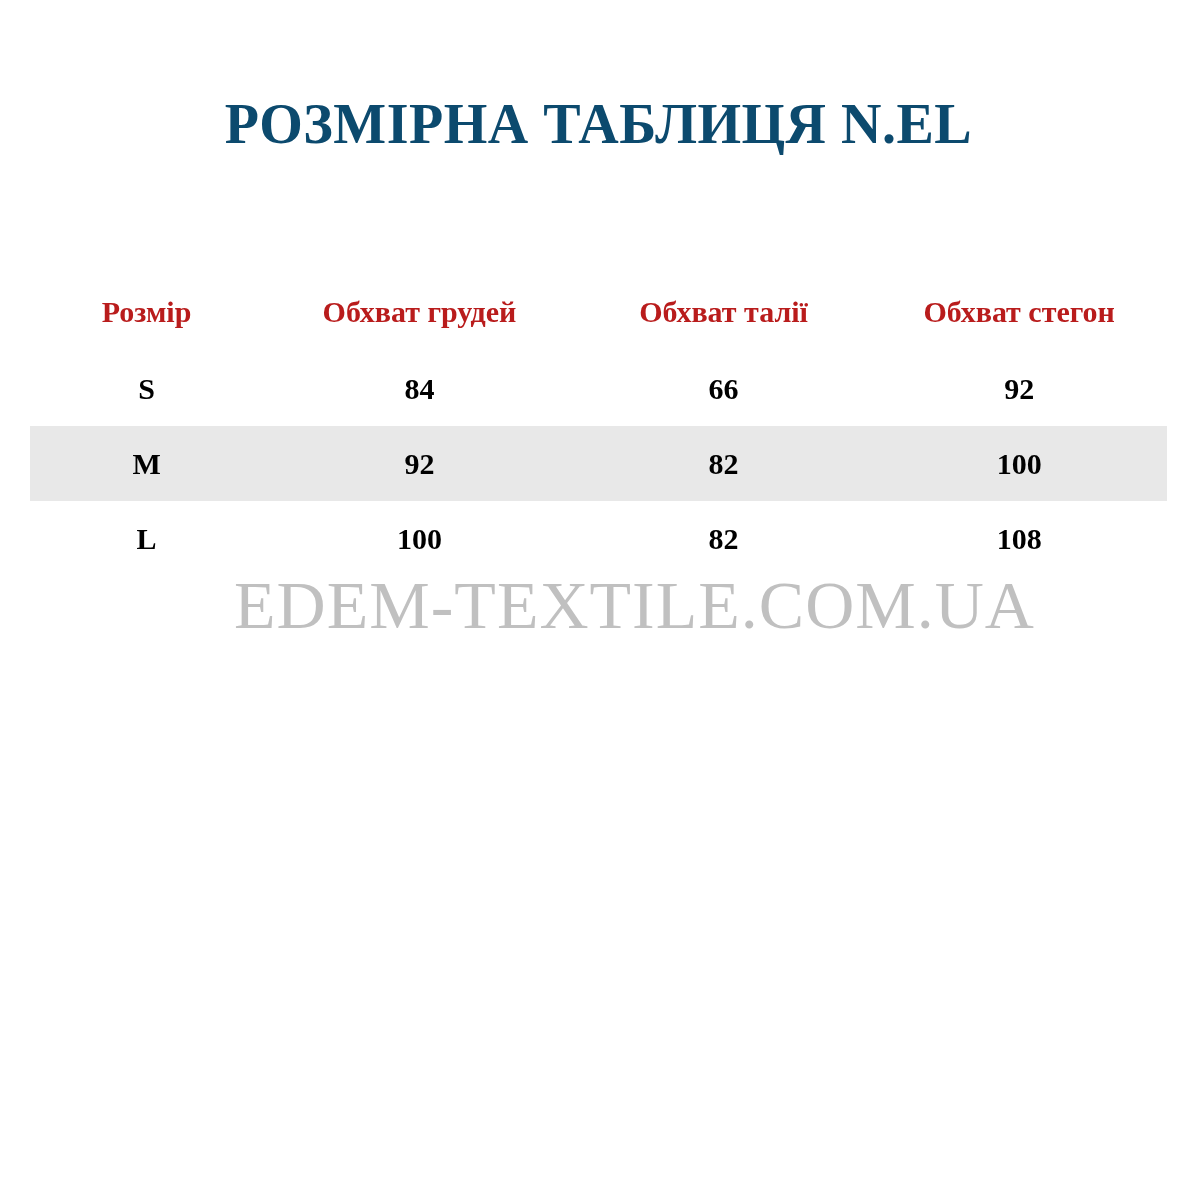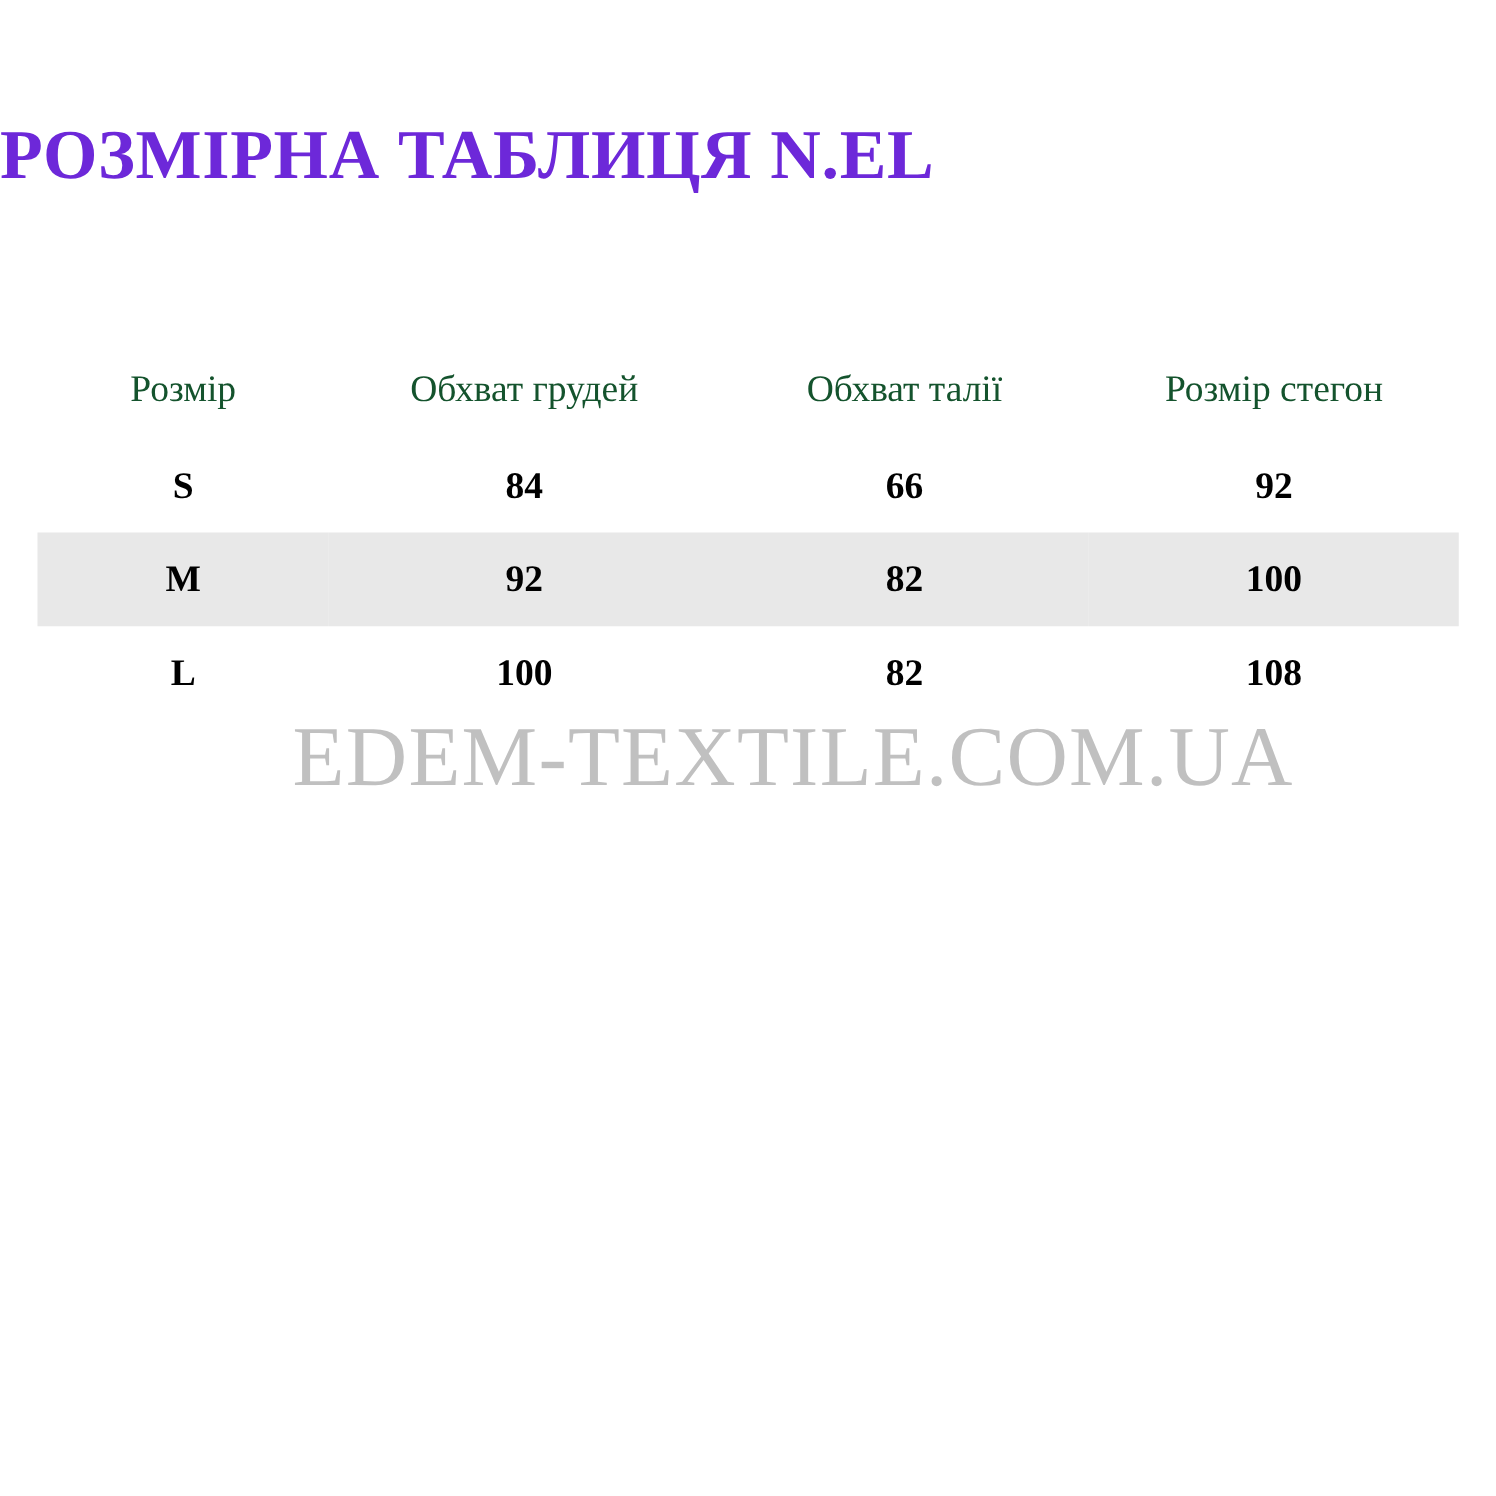--- a/index.html
+++ b/index.html
@@ -20,46 +20,46 @@
     width: 1197px;
     height: 1197px;
     box-sizing: border-box;
   }
 
   .title {
     position: absolute;
     top: 92px;
     left: 0;
     width: 1197px;
-    text-align: left;
+    text-align: center;
     font-size: 56px;
     font-weight: 700;
     letter-spacing: 0.5px;
-    color: #6d28d9;
+    color: #0c4a6e;
     font-family: "Liberation Serif", "DejaVu Serif", serif;
     white-space: nowrap;
   }
 
   .table-wrap {
     position: absolute;
     top: 295px;
     left: 30px;
     width: 1137px;
   }
 
   table.size-table {
     width: 100%;
     border-collapse: collapse;
     table-layout: fixed;
   }
 
   table.size-table th {
     font-size: 30px;
-    font-weight: 400;
-    color: #14532d;
+    font-weight: 700;
+    color: #b91c1c;
     padding: 0 0 22px 0;
     text-align: center;
     font-family: "Liberation Serif", "DejaVu Serif", serif;
   }
 
   table.size-table td {
     font-size: 30px;
     color: #000000;
     text-align: center;
     height: 73px;
@@ -110,21 +110,21 @@
         <col class="c0">
           <col class="c1">
           <col class="c2">
           <col class="c3">
       </colgroup>
       <thead>
         <tr>
           <th>Розмір</th>
           <th>Обхват грудей</th>
           <th>Обхват талії</th>
-          <th>Розмір стегон</th>
+          <th>Обхват стегон</th>
         </tr>
       </thead>
       <tbody>
         <tr>
           <td class="size-cell">S</td>
           <td>84</td>
           <td>66</td>
           <td>92</td>
         </tr>
         <tr class="alt">

